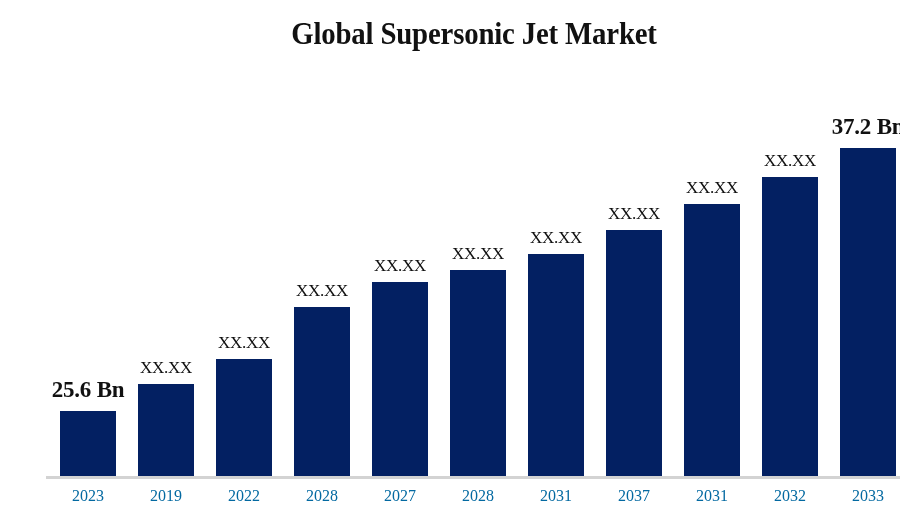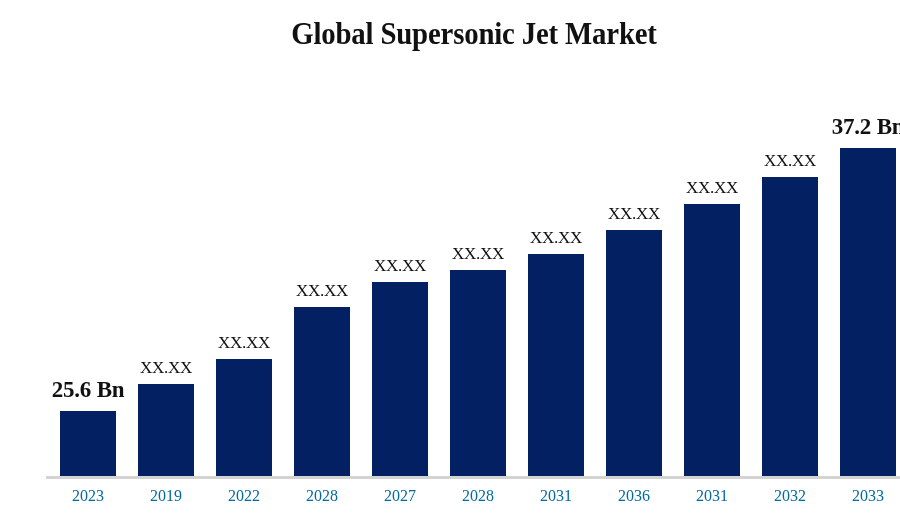--- a/index.html
+++ b/index.html
@@ -148,20 +148,20 @@
         </div>
       </div>
     <div id="ticks-layer">
         <div class="tick-label" style="left: 36px; width: 56px;">2023</div>
         <div class="tick-label" style="left: 114px; width: 56px;">2019</div>
         <div class="tick-label" style="left: 192px; width: 56px;">2022</div>
         <div class="tick-label" style="left: 270px; width: 56px;">2028</div>
         <div class="tick-label" style="left: 348px; width: 56px;">2027</div>
         <div class="tick-label" style="left: 426px; width: 56px;">2028</div>
         <div class="tick-label" style="left: 504px; width: 56px;">2031</div>
-        <div class="tick-label" style="left: 582px; width: 56px;">2036</div>
+        <div class="tick-label" style="left: 582px; width: 56px;">2037</div>
         <div class="tick-label" style="left: 660px; width: 56px;">2031</div>
         <div class="tick-label" style="left: 738px; width: 56px;">2032</div>
         <div class="tick-label" style="left: 816px; width: 56px;">2033</div>
       </div>
   </div>
 
 </div>
 
 </body></html>

